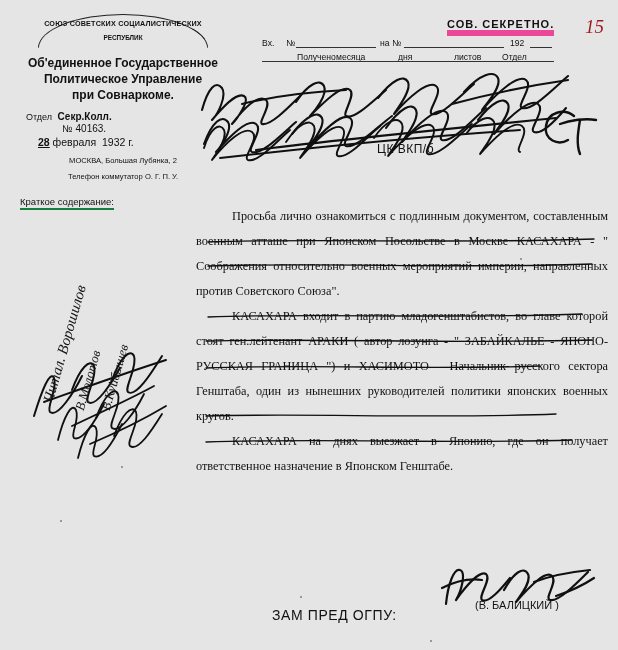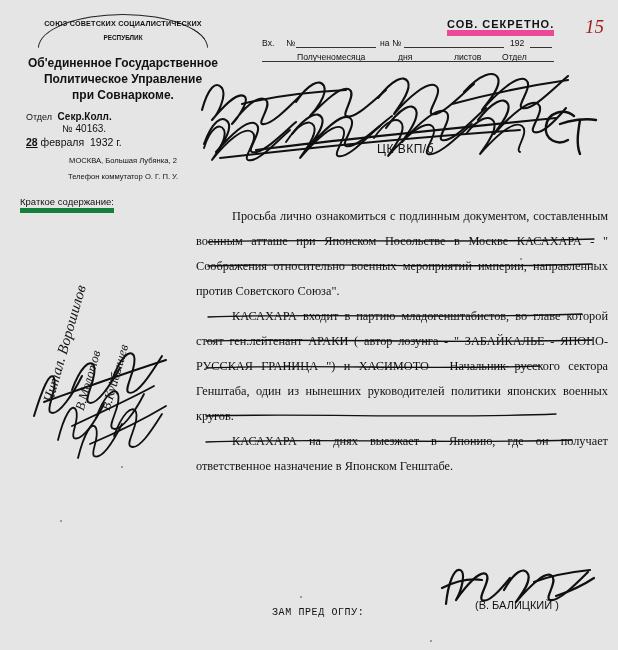--- a/index.html
+++ b/index.html
@@ -90,36 +90,37 @@
   .date-line {
     font-family: "Liberation Sans", sans-serif;
     font-size: 10.5px;
     text-align: left;
     padding-left: 8px;
     line-height: 15px;
   }
   .date-line .day {
     font-weight: bold;
     text-decoration: underline;
+    margin-left: 12px;
   }
   .addr {
     font-family: "Liberation Sans", sans-serif;
     font-size: 7.6px;
     line-height: 11px;
     margin-top: 5px;
   }
   .short-content {
     font-family: "Liberation Sans", sans-serif;
     font-size: 9.5px;
     text-align: left;
     padding-left: 2px;
     margin-top: 14px;
   }
   .short-content .u {
-    border-bottom: 5px solid #15803d;
+    border-bottom: 2px solid #15803d;
     padding-bottom: 1px;
   }
 
   
   .secret-stamp {
     position: absolute;
     left: 447px;
     top: 18px;
     font-family: "Liberation Sans", sans-serif;
     font-size: 11px;
@@ -186,22 +187,22 @@
     margin: 0 0 0 0;
   }
   .para + .para { }
   .indent { display: inline-block; width: 36px; }
 
   
   .sig-left {
     position: absolute;
     left: 272px;
     top: 607px;
-    font-family: Liberation Mono, monospace;
-    font-size: 10px;
+    font-family: Liberation Sans, sans-serif;
+    font-size: 14px;
     letter-spacing: 0.6px;
   }
   .sig-right {
     position: absolute;
     left: 475px;
     top: 599px;
     font-family: Liberation Sans, sans-serif;
     font-size: 11px;
   }
 

